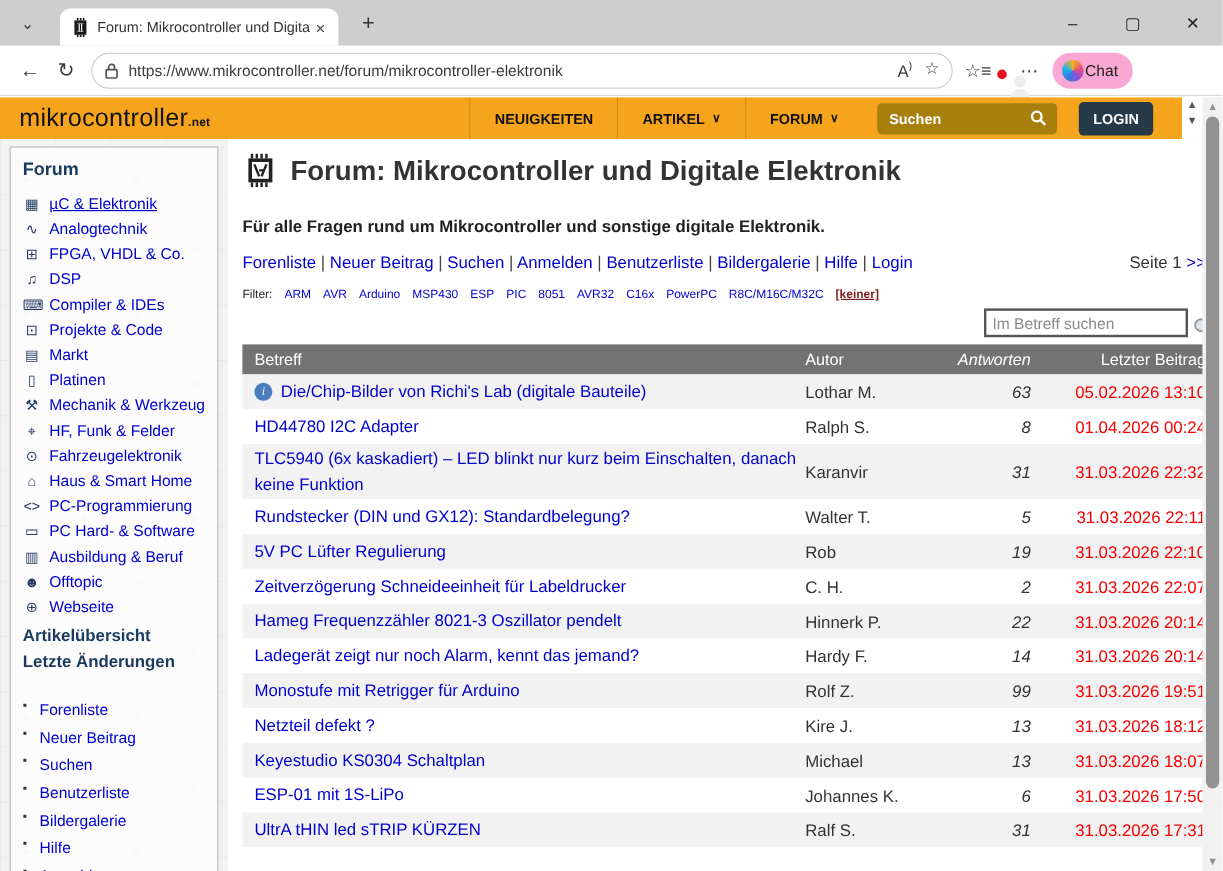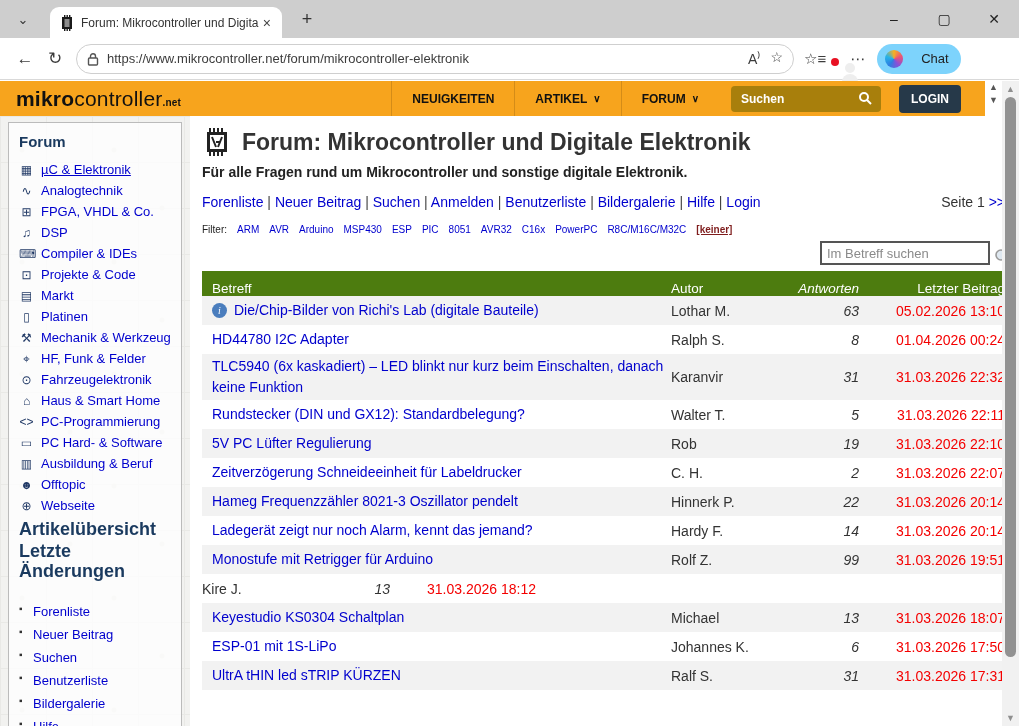--- a/index.html
+++ b/index.html
@@ -25,29 +25,29 @@
   .urlpill .lock { margin-right:8px; display:flex; }
   .urltext { flex:1; font-size:13px; color:#3c3c3c; white-space:nowrap; overflow:hidden; }
   .pill-icons { display:flex; gap:10px; color:#3c3c3c; font-size:14px; }
   .tb-right { display:flex; align-items:center; gap:12px; margin-left:2px; }
   .icon-plain { color:#3c3c3c; font-size:15px; cursor:pointer; }
   .avatar { width:24px; height:24px; border-radius:50%; background:#b9b9b9; position:relative; cursor:pointer; overflow:hidden; }
   .avatar::before { content:""; position:absolute; width:10px; height:10px; background:#eee; border-radius:50%; left:7px; top:4px; }
   .avatar::after { content:""; position:absolute; width:16px; height:10px; background:#eee; border-radius:8px 8px 0 0; left:4px; top:15px; }
   .avatar-dot { position:absolute; right:-1px; top:-1px; width:8px; height:8px; background:#e81123; border-radius:50%; z-index:2; }
   .avatar-wrap { position:relative; }
-  .chatbtn { height:30px; background:#7dd3fc; border-radius:15px; display:flex; align-items:center; gap:18px; padding:0 12px 0 8px; cursor:pointer; }
+  .chatbtn { height:30px; background:#f9a8d4; border-radius:15px; display:flex; align-items:center; gap:1px; padding:0 12px 0 8px; cursor:pointer; }
   .copilot { width:18px; height:18px; border-radius:50%; background:conic-gradient(#f8b021,#e8527a,#8a4fd8,#2f7de1,#25b3e8,#f8b021); }
   .chat-label { font-size:13px; color:#222; }
 
   
   .viewport { position:absolute; top:81px; left:0; right:0; bottom:0; overflow:hidden; }
   .siteheader { height:35px; margin-right:34px; background:#f7a41d; display:flex; align-items:center; }
   .logo { padding-left:16px; font-size:21px; color:#111; letter-spacing:.2px; white-space:nowrap; margin-right:auto; cursor:pointer; }
-  .logo b { font-weight:700; }
+  .logo b { font-weight:400; }
   .logo span.light { font-weight:400; }
   .logo .tld { font-size:10px; font-weight:700; }
   .mainnav { display:flex; height:100%; align-items:stretch; }
   .mainnav .navitem { display:flex; align-items:center; gap:6px; padding:0 20px; font-size:12px; font-weight:700; color:#111; border-left:1px solid rgba(0,0,0,.14); cursor:pointer; }
   .mainnav .chev { font-size:10px; }
   .hsearch { width:150px; height:26px; background:#a87f0c; border-radius:4px; margin:0 18px 0 12px; display:flex; align-items:center; padding:0 8px 0 10px; cursor:text; }
   .hsearch .ph { flex:1; color:#fff; font-size:12px; font-weight:700; }
   .loginbtn { width:62px; height:28px; background:#263949; color:#fff; font-size:12px; font-weight:700; border-radius:4px; display:flex; align-items:center; justify-content:center; margin-right:24px; cursor:pointer; }
 
   
@@ -58,44 +58,44 @@
       linear-gradient(#e9e9e6 1px, transparent 1px),
       linear-gradient(90deg, #e9e9e6 1px, transparent 1px);
     background-size:92px 112px, 92px 112px, 46px 46px, 46px 46px; }
   .sidebar { width:174px; margin:6px 0 0 8px; background:rgba(255,255,255,.78); border:1px solid #bbb; padding:10px 6px 12px 10px; align-self:flex-start; }
   .sb-title { font-size:15px; font-weight:700; color:#1a3a5f; margin-bottom:12px; }
   .sb-list { list-style:none; }
   .sb-list li { display:flex; align-items:center; gap:7px; margin-bottom:6px; cursor:pointer; }
   .sb-ico { width:15px; font-size:12px; color:#223a66; text-align:center; flex:none; }
   .sb-link { color:#0000cd; font-size:13px; text-decoration:none; white-space:nowrap; }
   .sb-link.current { text-decoration:underline; }
-  .sb-bold { display:block; font-size:18px; font-weight:700; color:#1a3a5f; text-decoration:none; margin-top:2px; line-height:20px; cursor:pointer; }
+  .sb-bold { display:block; font-size:14px; font-weight:700; color:#1a3a5f; text-decoration:none; margin-top:2px; line-height:20px; cursor:pointer; }
   .sb-quick { list-style:none; margin-top:22px; }
   .sb-quick li { margin-bottom:7px; padding-left:14px; position:relative; cursor:pointer; }
   .sb-quick li::before { content:"▪"; position:absolute; left:0; top:0; color:#333; font-size:10px; }
   .sb-quick a { color:#0000cd; font-size:13px; text-decoration:none; }
 
   .main { flex:1; background:#fff; margin-left:8px; padding:12px 6px 0 12px; overflow:hidden; }
   .h1row { display:flex; align-items:center; gap:10px; }
   .h1row h1 { font-size:23px; color:#333; }
-  .subtitle { font-size:14px; font-weight:700; color:#222; margin-top:8px; }
+  .subtitle { font-size:14px; font-weight:700; color:#222; margin-top:24px; }
   .navrow { display:flex; align-items:baseline; margin-top:14px; font-size:14px; }
   .navrow .links a { color:#0000cd; text-decoration:none; cursor:pointer; }
   .navrow .links a:not(:last-child)::after { content:" | "; color:#444; }
   .pageinfo { margin-left:auto; color:#333; padding-right:8px; }
   .pageinfo a { color:#0000cd; text-decoration:none; }
   .filterrow { margin-top:14px; font-size:10px; color:#222; display:flex; flex-wrap:wrap; column-gap:10px; align-items:baseline; }
   .filterrow a { color:#0000cd; text-decoration:none; cursor:pointer; }
   .filter-none { color:#7f1d1d; text-decoration:underline; font-weight:700; cursor:pointer; }
   .searchrow { display:flex; justify-content:flex-end; align-items:flex-end; margin-top:6px; gap:4px; padding-right:2px; }
   .topic-search { width:170px; height:24px; border:2px solid #555; font-size:13px; padding:0 5px; font-family:"Liberation Sans",sans-serif; color:#222; }
   .topic-search::placeholder { color:#8a8a8a; }
 
   .table { margin-top:6px; }
-  .thead { display:flex; background:#4d7c0f; color:#fff; font-size:13.5px; height:25px; align-items:flex-end; }
+  .thead { display:flex; background:#737373; color:#fff; font-size:13.5px; height:25px; align-items:center; }
   .trow { display:flex; align-items:center; font-size:14px; min-height:29px; padding:2px 0; }
   .trow:nth-child(even) { background:#f2f2f2; }
   .c1 { flex:1; padding-left:10px; display:flex; align-items:center; gap:7px; }
   .c2 { width:125px; flex:none; color:#333; }
   .c3 { width:85px; flex:none; text-align:right; padding-right:22px; color:#333;font-style:italic; }
   .c4 { width:132px; flex:none; text-align:right; padding-right:8px; }
   .thead .c4 { color:#fff; }
   .topic-link { color:#0000cd; text-decoration:none; line-height:1.5; cursor:pointer; }
   .date { color:#f40000; white-space:nowrap; }
   .info-ico { width:15px; height:15px; flex:none; border-radius:50%; background:#4a7dbd; color:#fff; font-size:10px; font-style:italic; font-family:"Liberation Serif",serif; display:flex; align-items:center; justify-content:center; }
@@ -408,20 +408,23 @@
         </div>
         <div class="trow">
           <div class="c1">
               <a class="topic-link">Monostufe mit Retrigger für Arduino</a>
             </div>
           <div class="c2">Rolf Z.</div>
           <div class="c3">99</div>
           <div class="c4 date">31.03.2026 19:51</div>
         </div>
         <div class="trow">
+          <div class="c1">
+              <a class="topic-link">Netzteil defekt ?</a>
+            </div>
           <div class="c2">Kire J.</div>
           <div class="c3">13</div>
           <div class="c4 date">31.03.2026 18:12</div>
         </div>
         <div class="trow">
           <div class="c1">
               <a class="topic-link">Keyestudio KS0304 Schaltplan</a>
             </div>
           <div class="c2">Michael</div>
           <div class="c3">13</div>

